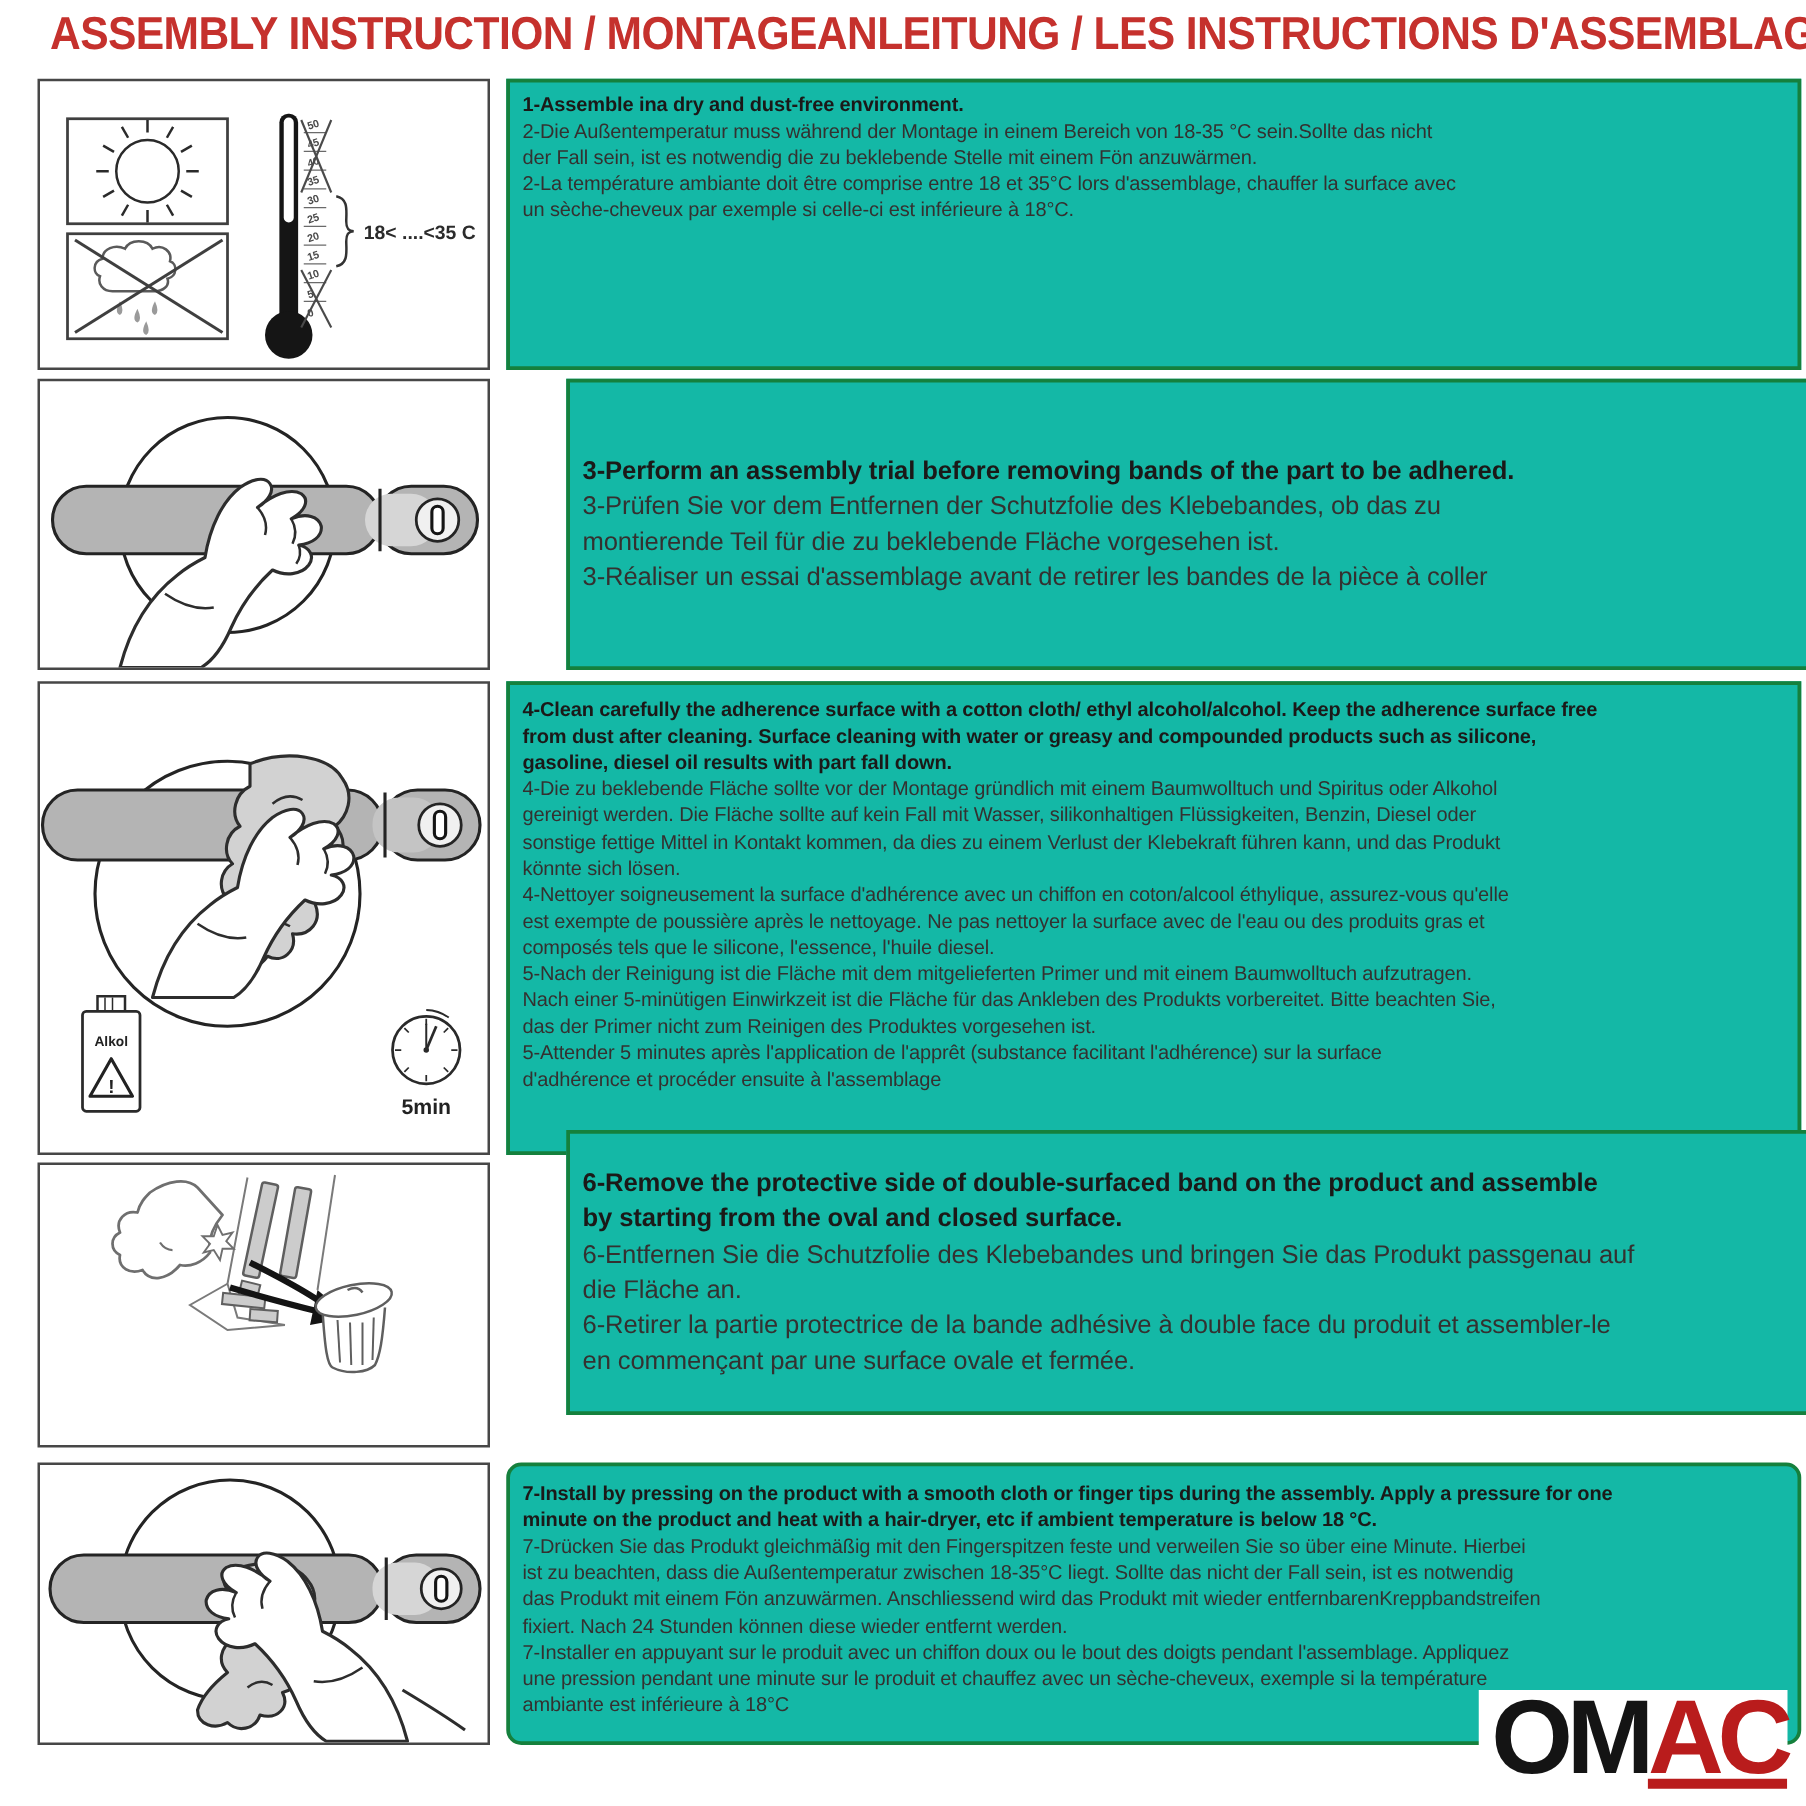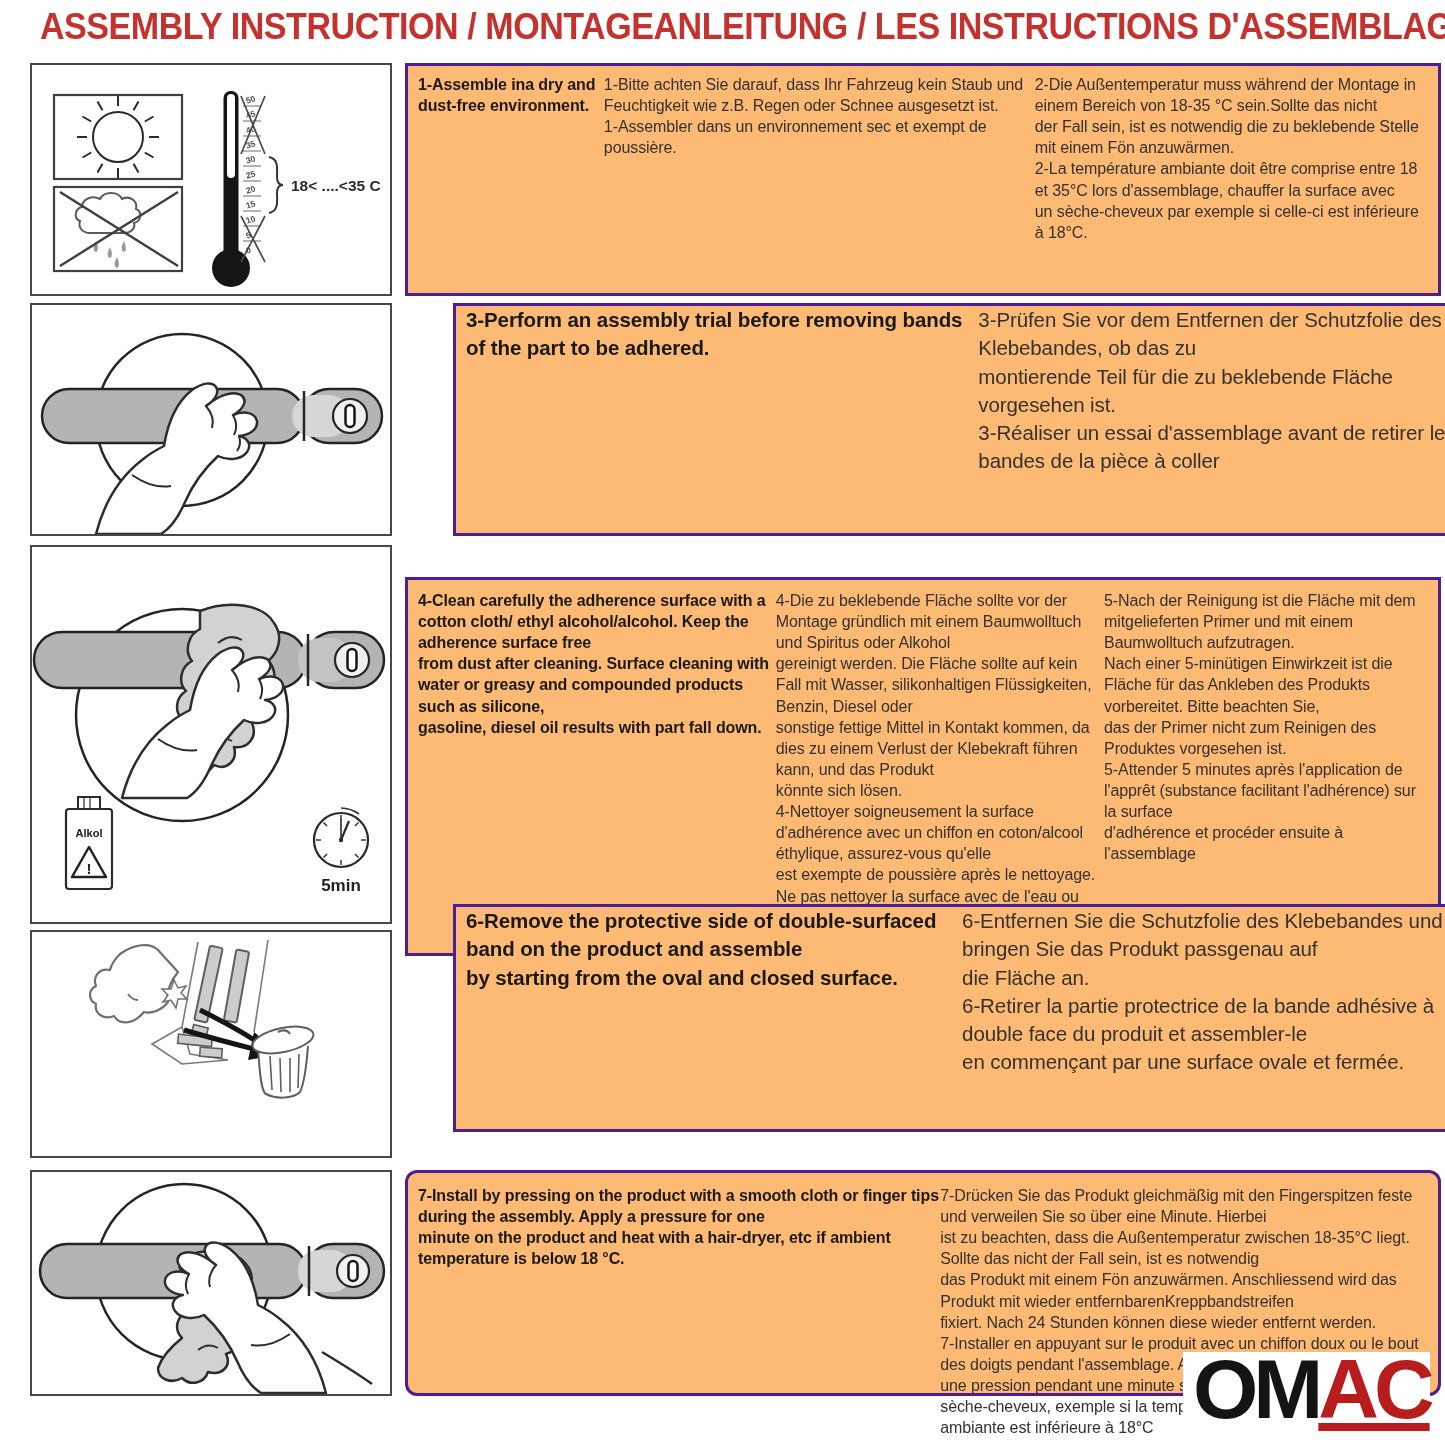--- a/index.html
+++ b/index.html
@@ -3,28 +3,28 @@
 <meta charset="utf-8">
 <style>
   html,body{margin:0;padding:0;}
   body{width:1445px;height:1445px;background:#ffffff;position:relative;overflow:hidden;
        font-family:"Liberation Sans",sans-serif;color:#2e2b28;}
   .page-title{position:absolute;left:40px;top:6px;font-size:37px;font-weight:700;color:#c5312d;
        white-space:nowrap;transform:scaleX(0.92);transform-origin:left center;letter-spacing:-0.5px;}
   .illus-box{position:absolute;left:30px;width:362px;border:2px solid #474747;background:#fff;
        box-sizing:border-box;}
   .illus-box svg{display:block;width:100%;height:100%;}
-  .text-box{position:absolute;left:405px;width:1036px;border:3px solid #4c1d95;background:#fdba74;
-       box-sizing:border-box;padding:0 10px;display:flex;flex-direction:row;}
+  .text-box{position:absolute;left:405px;width:1036px;border:3px solid #15803d;background:#14b8a6;
+       box-sizing:border-box;padding:0 10px;display:flex;flex-direction:column;}
   .text-box p{margin:0;white-space:pre-line;font-size:16px;line-height:1.32;color:#343130;
        letter-spacing:-0.1px;}
   .text-box p.b{font-weight:700;color:#1b1918;}
   .text-box.big p{font-size:20.5px;line-height:1.38;}
   .text-box.center{justify-content:center;margin-left:48px;}
-  .pt8{padding-top:8px;}  .pt10{padding-top:10px;margin-top:32px;}  .pt12{padding-top:12px;}
+  .pt8{padding-top:8px;}  .pt10{padding-top:10px;}  .pt12{padding-top:12px;}
   .gap18{margin-top:18px;} .gap14{margin-top:14px;}
   .logo{position:absolute;left:1183px;top:1352px;background:#ffffff;padding-left:10px;
        font-size:84px;font-weight:700;letter-spacing:-5px;line-height:0.9;white-space:nowrap;}
   .logo .lb{color:#141414;} .logo .lr{color:#b91c1c;text-decoration:underline;}
   svg text{font-family:"Liberation Sans",sans-serif;}
 </style>
 </head>
 <body>
 
 <div class="page-title">ASSEMBLY INSTRUCTION / MONTAGEANLEITUNG / LES INSTRUCTIONS D'ASSEMBLAGE</div>
@@ -98,22 +98,20 @@
         <line x1="209" y1="151" x2="233" y2="197"></line>
           <line x1="233" y1="151" x2="209" y2="197"></line>
       </g>
       <path d="M237,92 C247,94 245,104 245,112 C245,118 247,120 251,120 C247,120 245,122 245,128 C245,136 247,146 237,148" fill="none" stroke="#333" stroke-width="2"></path>
       <text x="259" y="126" font-size="15.5" font-weight="bold" fill="#2b2b2b">18&lt; ....&lt;35 C</text>
     </g>
   </svg>
 </div>
 <div class="text-box pt8" style="top:63px;height:233px;">
   <p class="b">1-Assemble ina dry and dust-free environment.</p>
-  <p>1-Bitte achten Sie darauf, dass Ihr Fahrzeug kein Staub und Feuchtigkeit wie z.B. Regen oder Schnee ausgesetzt ist.
-1-Assembler dans un environnement sec et exempt de poussière.</p>
   <p>2-Die Außentemperatur muss während der Montage in einem Bereich von 18-35 °C  sein.Sollte das nicht
 der Fall sein, ist es notwendig die zu beklebende Stelle mit einem Fön anzuwärmen.
 2-La température ambiante doit être comprise entre 18 et 35°C lors d'assemblage, chauffer la surface avec
 un sèche-cheveux par exemple si celle-ci est inférieure à 18°C.</p>
 </div>
 
 <div class="illus-box" style="top:303px;height:233px;">
   <svg viewBox="0 0 358 229">
     <circle cx="150" cy="115" r="86" fill="#fff" stroke="#242424" stroke-width="2.5"></circle>
     <g>

